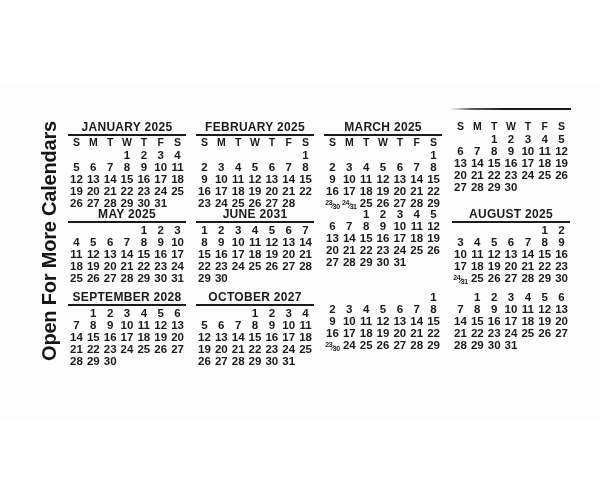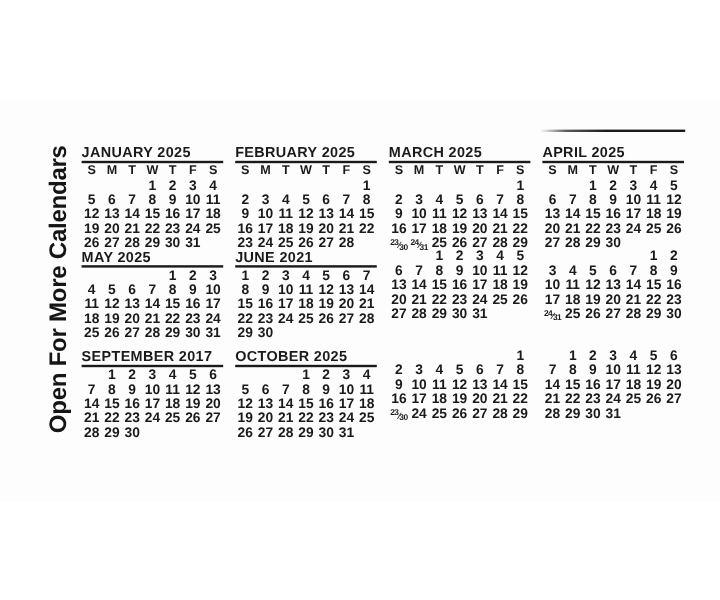--- a/index.html
+++ b/index.html
@@ -30,21 +30,21 @@
   .calendar{
     position:absolute;left:68px;top:121px;width:502px;
     display:grid;
     grid-template-columns:repeat(4,118px);
     grid-template-rows:87px 83px auto;
     column-gap:10px;
   }
   .month{overflow:visible;}
   .month-title{
     height:12px;line-height:12px;font-size:12px;font-weight:700;
-    letter-spacing:.3px;
+    letter-spacing:.3px;text-align:center;
     border-bottom:2px solid var(--ink);
     padding-bottom:1px;margin-bottom:1px;
     white-space:nowrap;
   }
   .weekdays{
     display:grid;grid-template-columns:repeat(7,1fr);
     margin-bottom:1px;
   }
   .weekdays span{
     font-size:10.5px;font-weight:bold;line-height:11px;text-align:center;
@@ -233,21 +233,20 @@
           <span class="date-cell-dual"><sup>23</sup>⁄<sub>30</sub></span>
           <span class="date-cell-dual"><sup>24</sup>⁄<sub>31</sub></span>
           <span class="date-cell">25</span>
           <span class="date-cell">26</span>
           <span class="date-cell">27</span>
           <span class="date-cell">28</span>
           <span class="date-cell">29</span>
         </div>
       </div>
       <div class="month">
-        <div class="month-title">APRIL 2025</div>
         <div class="weekdays">
           <span class="wd">S</span>
           <span class="wd">M</span>
           <span class="wd">T</span>
           <span class="wd">W</span>
           <span class="wd">T</span>
           <span class="wd">F</span>
           <span class="wd">S</span>
         </div>
         <div class="week">
@@ -338,21 +337,21 @@
           <span class="date-cell">25</span>
           <span class="date-cell">26</span>
           <span class="date-cell">27</span>
           <span class="date-cell">28</span>
           <span class="date-cell">29</span>
           <span class="date-cell">30</span>
           <span class="date-cell">31</span>
         </div>
       </div>
       <div class="month">
-        <div class="month-title">JUNE 2021</div>
+        <div class="month-title">JUNE 2031</div>
         <div class="week">
           <span class="date-cell">1</span>
           <span class="date-cell">2</span>
           <span class="date-cell">3</span>
           <span class="date-cell">4</span>
           <span class="date-cell">5</span>
           <span class="date-cell">6</span>
           <span class="date-cell">7</span>
         </div>
         <div class="week">
@@ -433,20 +432,21 @@
           <span class="date-cell">27</span>
           <span class="date-cell">28</span>
           <span class="date-cell">29</span>
           <span class="date-cell">30</span>
           <span class="date-cell">31</span>
           <span class="date-cell"></span>
           <span class="date-cell"></span>
         </div>
       </div>
       <div class="month">
+        <div class="month-title">AUGUST 2025</div>
         <div class="week">
           <span class="date-cell"></span>
           <span class="date-cell"></span>
           <span class="date-cell"></span>
           <span class="date-cell"></span>
           <span class="date-cell"></span>
           <span class="date-cell">1</span>
           <span class="date-cell">2</span>
         </div>
         <div class="week">
@@ -480,69 +480,69 @@
           <span class="date-cell-dual"><sup>24</sup>⁄<sub>31</sub></span>
           <span class="date-cell">25</span>
           <span class="date-cell">26</span>
           <span class="date-cell">27</span>
           <span class="date-cell">28</span>
           <span class="date-cell">29</span>
           <span class="date-cell">30</span>
         </div>
       </div>
       <div class="month">
-        <div class="month-title">SEPTEMBER 2017</div>
-        <div class="week">
-          <span class="date-cell"></span>
-          <span class="date-cell">1</span>
-          <span class="date-cell">2</span>
-          <span class="date-cell">3</span>
-          <span class="date-cell">4</span>
-          <span class="date-cell">5</span>
-          <span class="date-cell">6</span>
-        </div>
-        <div class="week">
-          <span class="date-cell">7</span>
-          <span class="date-cell">8</span>
-          <span class="date-cell">9</span>
-          <span class="date-cell">10</span>
-          <span class="date-cell">11</span>
-          <span class="date-cell">12</span>
-          <span class="date-cell">13</span>
-        </div>
-        <div class="week">
-          <span class="date-cell">14</span>
-          <span class="date-cell">15</span>
-          <span class="date-cell">16</span>
-          <span class="date-cell">17</span>
-          <span class="date-cell">18</span>
-          <span class="date-cell">19</span>
-          <span class="date-cell">20</span>
-        </div>
-        <div class="week">
-          <span class="date-cell">21</span>
-          <span class="date-cell">22</span>
-          <span class="date-cell">23</span>
-          <span class="date-cell">24</span>
-          <span class="date-cell">25</span>
-          <span class="date-cell">26</span>
-          <span class="date-cell">27</span>
-        </div>
-        <div class="week">
-          <span class="date-cell">28</span>
-          <span class="date-cell">29</span>
-          <span class="date-cell">30</span>
-          <span class="date-cell"></span>
-          <span class="date-cell"></span>
-          <span class="date-cell"></span>
-          <span class="date-cell"></span>
-        </div>
-      </div>
-      <div class="month">
-        <div class="month-title">OCTOBER 2025</div>
+        <div class="month-title">SEPTEMBER 2028</div>
+        <div class="week">
+          <span class="date-cell"></span>
+          <span class="date-cell">1</span>
+          <span class="date-cell">2</span>
+          <span class="date-cell">3</span>
+          <span class="date-cell">4</span>
+          <span class="date-cell">5</span>
+          <span class="date-cell">6</span>
+        </div>
+        <div class="week">
+          <span class="date-cell">7</span>
+          <span class="date-cell">8</span>
+          <span class="date-cell">9</span>
+          <span class="date-cell">10</span>
+          <span class="date-cell">11</span>
+          <span class="date-cell">12</span>
+          <span class="date-cell">13</span>
+        </div>
+        <div class="week">
+          <span class="date-cell">14</span>
+          <span class="date-cell">15</span>
+          <span class="date-cell">16</span>
+          <span class="date-cell">17</span>
+          <span class="date-cell">18</span>
+          <span class="date-cell">19</span>
+          <span class="date-cell">20</span>
+        </div>
+        <div class="week">
+          <span class="date-cell">21</span>
+          <span class="date-cell">22</span>
+          <span class="date-cell">23</span>
+          <span class="date-cell">24</span>
+          <span class="date-cell">25</span>
+          <span class="date-cell">26</span>
+          <span class="date-cell">27</span>
+        </div>
+        <div class="week">
+          <span class="date-cell">28</span>
+          <span class="date-cell">29</span>
+          <span class="date-cell">30</span>
+          <span class="date-cell"></span>
+          <span class="date-cell"></span>
+          <span class="date-cell"></span>
+          <span class="date-cell"></span>
+        </div>
+      </div>
+      <div class="month">
+        <div class="month-title">OCTOBER 2027</div>
         <div class="week">
           <span class="date-cell"></span>
           <span class="date-cell"></span>
           <span class="date-cell"></span>
           <span class="date-cell">1</span>
           <span class="date-cell">2</span>
           <span class="date-cell">3</span>
           <span class="date-cell">4</span>
         </div>
         <div class="week">

